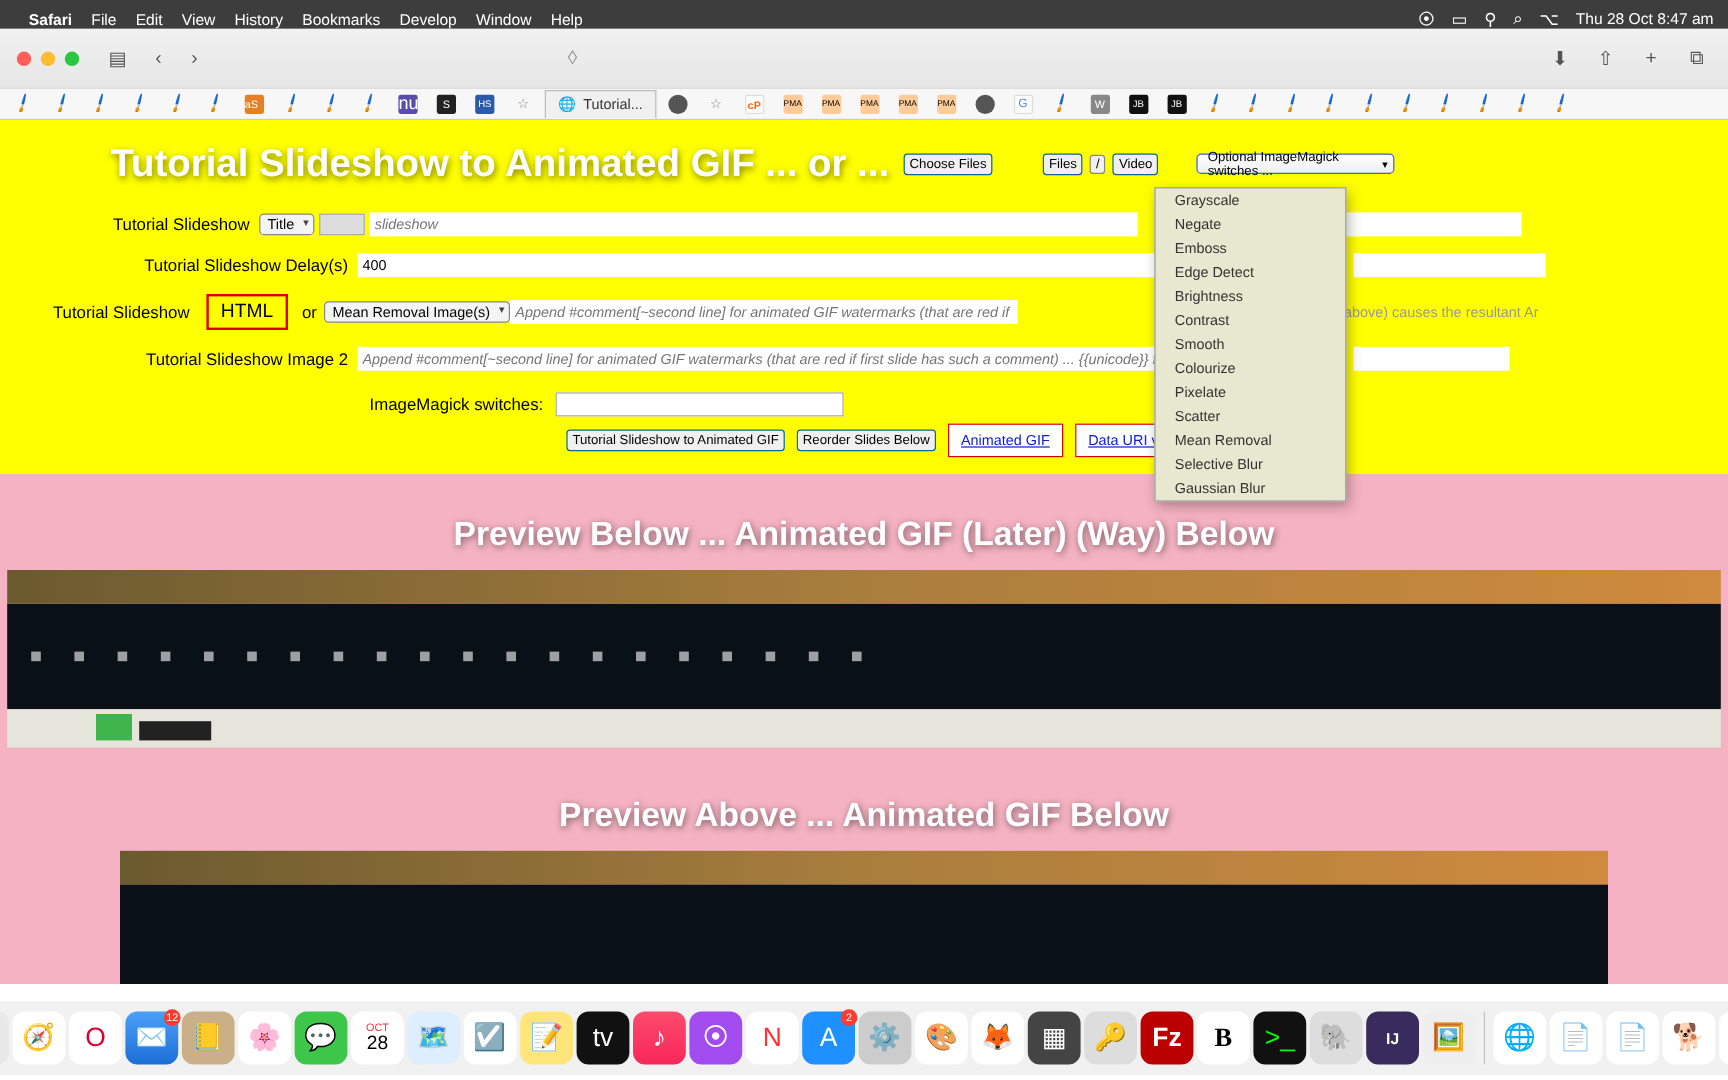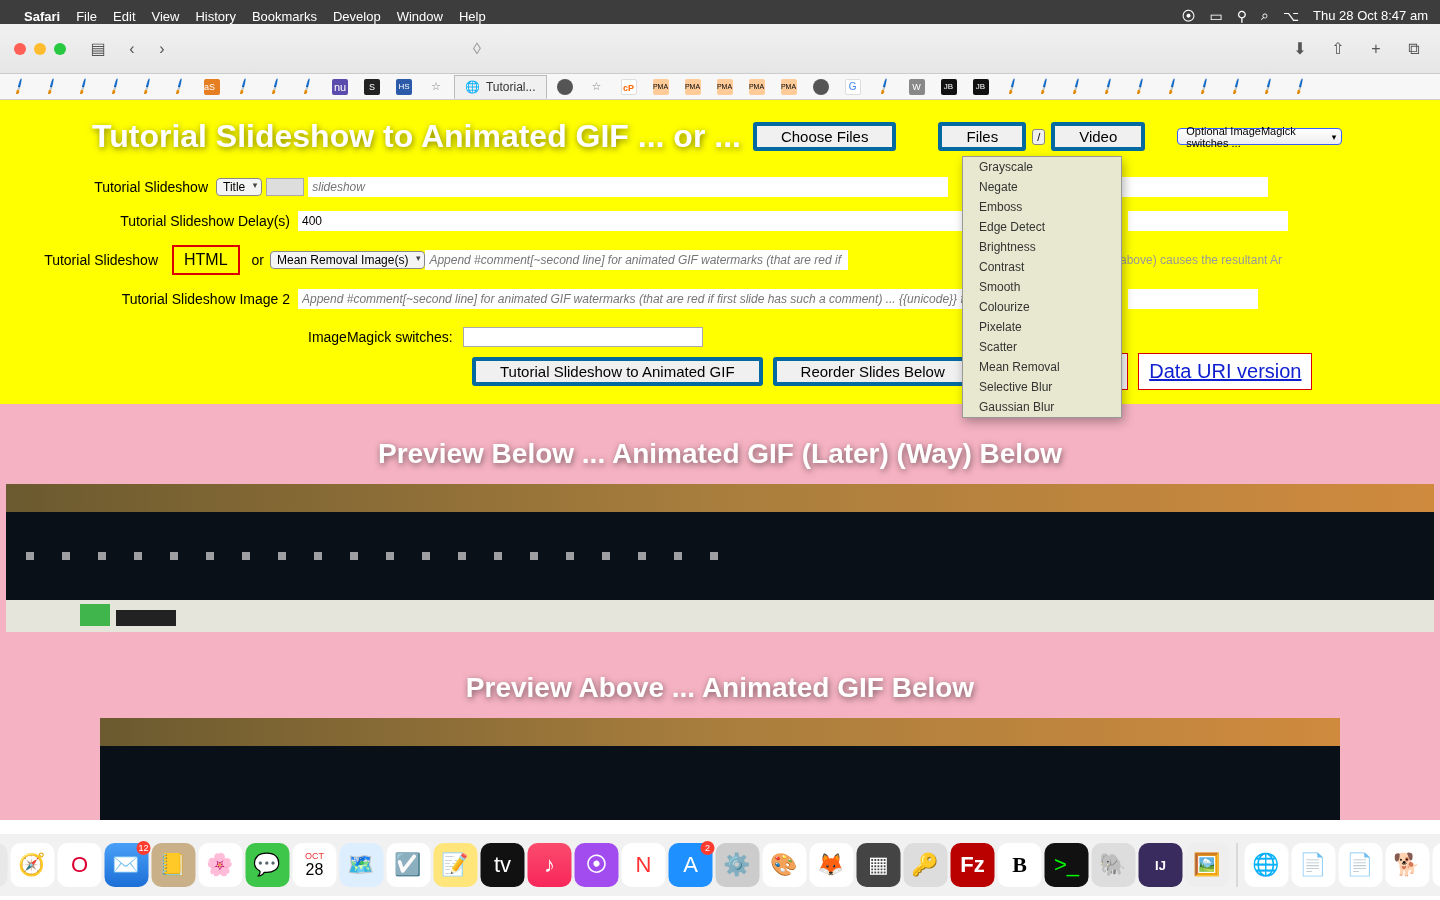--- a/index.html
+++ b/index.html
@@ -33,21 +33,21 @@
 .fav .mini { width: 16px; height: 16px; border-radius: 2px; }
 .tab-active { background: #f0f0f0; border: 1px solid #bbb; border-bottom: 1px solid #f0f0f0; height: 24px; display: flex; align-items: center; gap: 6px; padding: 0 10px; font-size: 12px; color: #333; margin-bottom: -1px; }
 
 
 .page { position: absolute; top: 100px; left: 0; right: 0; bottom: 80px; overflow: hidden; }
 .page-inner { width: 1440px; }
 .yellow-zone { background: #ffff00; padding: 18px 8px 14px 8px; min-height: 258px; position: relative; }
 
 .main-title { font-size: 32px; color: #fff; text-shadow: 1px 2px 6px rgba(0,0,0,0.5); font-weight: 600; margin-left: 84px; display: flex; align-items: center; gap: 12px; flex-wrap: wrap; }
 .main-title .title-controls { display: flex; align-items: center; gap: 6px; font-size: 12px; color: #000; text-shadow: none; font-weight: 400; }
-.small-btn { background: #f0f0f0; border: 4px solid #0369a1; border-radius: 3px; padding: 2px 24px; font-size: 15px; }
+.small-btn { background: #f0f0f0; border: 1px solid #0369a1; border-radius: 3px; padding: 2px 4px; font-size: 11px; }
 
 .form-row { display: flex; align-items: center; margin: 10px 0 0 0; font-size: 14px; color: #000; }
 .form-row .label { text-align: right; margin-right: 8px; }
 .select-ish { background: #f4f4f4; border: 1px solid #888; border-radius: 4px; padding: 1px 16px 1px 6px; font-size: 12px; position: relative; display: inline-block; }
 .select-ish::after { content: "▾"; position: absolute; right: 4px; font-size: 9px; color: #444; }
 .small-input { background: #ddd; border: 1px solid #aaa; width: 38px; height: 18px; margin: 0 4px; }
 .wide-input { background: #fff; border: none; height: 20px; flex: 1; font-size: 12px; padding: 0 4px; color: #999; font-style: italic; }
 .html-box { border: 2px solid #d00; padding: 4px 10px; font-size: 16px; margin: 0 6px; }
 
 .select-block { display: inline-flex; border: 1px solid #3b5cff; border-radius: 4px; font-size: 11px; padding: 2px 20px 2px 8px; background: linear-gradient(#fff,#eee); position: relative; height: 17px; align-items: center; }
@@ -60,21 +60,21 @@
 .pink-zone { background: #f5b2c2; padding: 20px 0 40px 0; }
 .section-h { font-size: 28px; color: #fff; text-shadow: 1px 2px 6px rgba(0,0,0,0.5); font-weight: 600; text-align: center; margin: 14px 0; }
 .preview-strip { margin: 14px 6px; }
 .preview-strip .band { height: 28px; }
 .band1 { background: linear-gradient(to right, #6b5a2f, #a97e3d, #cf8a3e); position: relative; }
 .band-dark { background: #0a1018; height: 88px; display: flex; align-items: center; gap: 28px; padding: 0 20px; }
 .band-dark .g { width: 8px; height: 8px; background: #fff; opacity: 0.6; }
 .band-light { background: #e5e5dc; height: 32px; position: relative; }
 
 .action-buttons { display: flex; align-items: center; gap: 10px; padding-left: 464px; margin-top: 6px; }
-.link-btn { background: #fff; border: 1px solid #d00; color: #1020d0; text-decoration: underline; font-size: 20px; padding: 6px 10px; font-weight: 500; }
+.link-btn { background: #fff; border: 1px solid #d00; color: #1020d0; text-decoration: underline; font-size: 12px; padding: 6px 10px; font-weight: 500; }
 
 .im-switch-row { display:flex; align-items:center; margin-top:18px; }
 .im-switch-row .label { margin-left:300px; margin-right:10px; font-size:14px; }
 .im-switch-row input { width:240px; height:20px; border:1px solid #aaa; background:#fff; }
 
 
 .dock { position: absolute; bottom: 4px; left: 50%; transform: translateX(-50%); height: 62px; background: rgba(230,230,230,0.55); border-radius: 18px; display: flex; align-items: center; padding: 0 10px; gap: 3px; backdrop-filter: blur(6px); }
 .dock .app { width: 44px; height: 44px; border-radius: 10px; display: flex; align-items: center; justify-content: center; font-size: 22px; position: relative; }
 .dock .sep { width: 1px; height: 44px; background: rgba(0,0,0,0.2); margin: 0 4px; }
 .dock .badge { position: absolute; top: -2px; right: -2px; background: #ff3b30; color: #fff; border-radius: 50%; font-size: 9px; width: 14px; height: 14px; display: flex; align-items: center; justify-content: center; }
@@ -151,21 +151,21 @@
   <div class="fav">
       <span class="glyph-brush">🖌️</span>
     </div>
   <div class="fav">
       <span class="glyph-brush">🖌️</span>
     </div>
   <div class="fav">
       <span class="glyph-brush">🖌️</span>
     </div>
   <div class="fav">
-      <span class="mini" style="background:#5a4cad;color:#fff;font-size:11px;text-align:center;line-height:16px">nu</span>
+      <span class="mini" style="background:#5a4cad;color:#fff;font-size:15px;text-align:center;line-height:16px">nu</span>
     </div>
   <div class="fav">
       <span class="mini" style="background:#222;color:#fff;font-size:9px;text-align:center;line-height:16px">S</span>
     </div>
   <div class="fav">
       <span class="mini" style="background:#2b5ba8;color:#fff;font-size:8px;text-align:center;line-height:16px">HS</span>
     </div>
   <div class="fav">
       <span style="color:#888">☆</span>
     </div>

